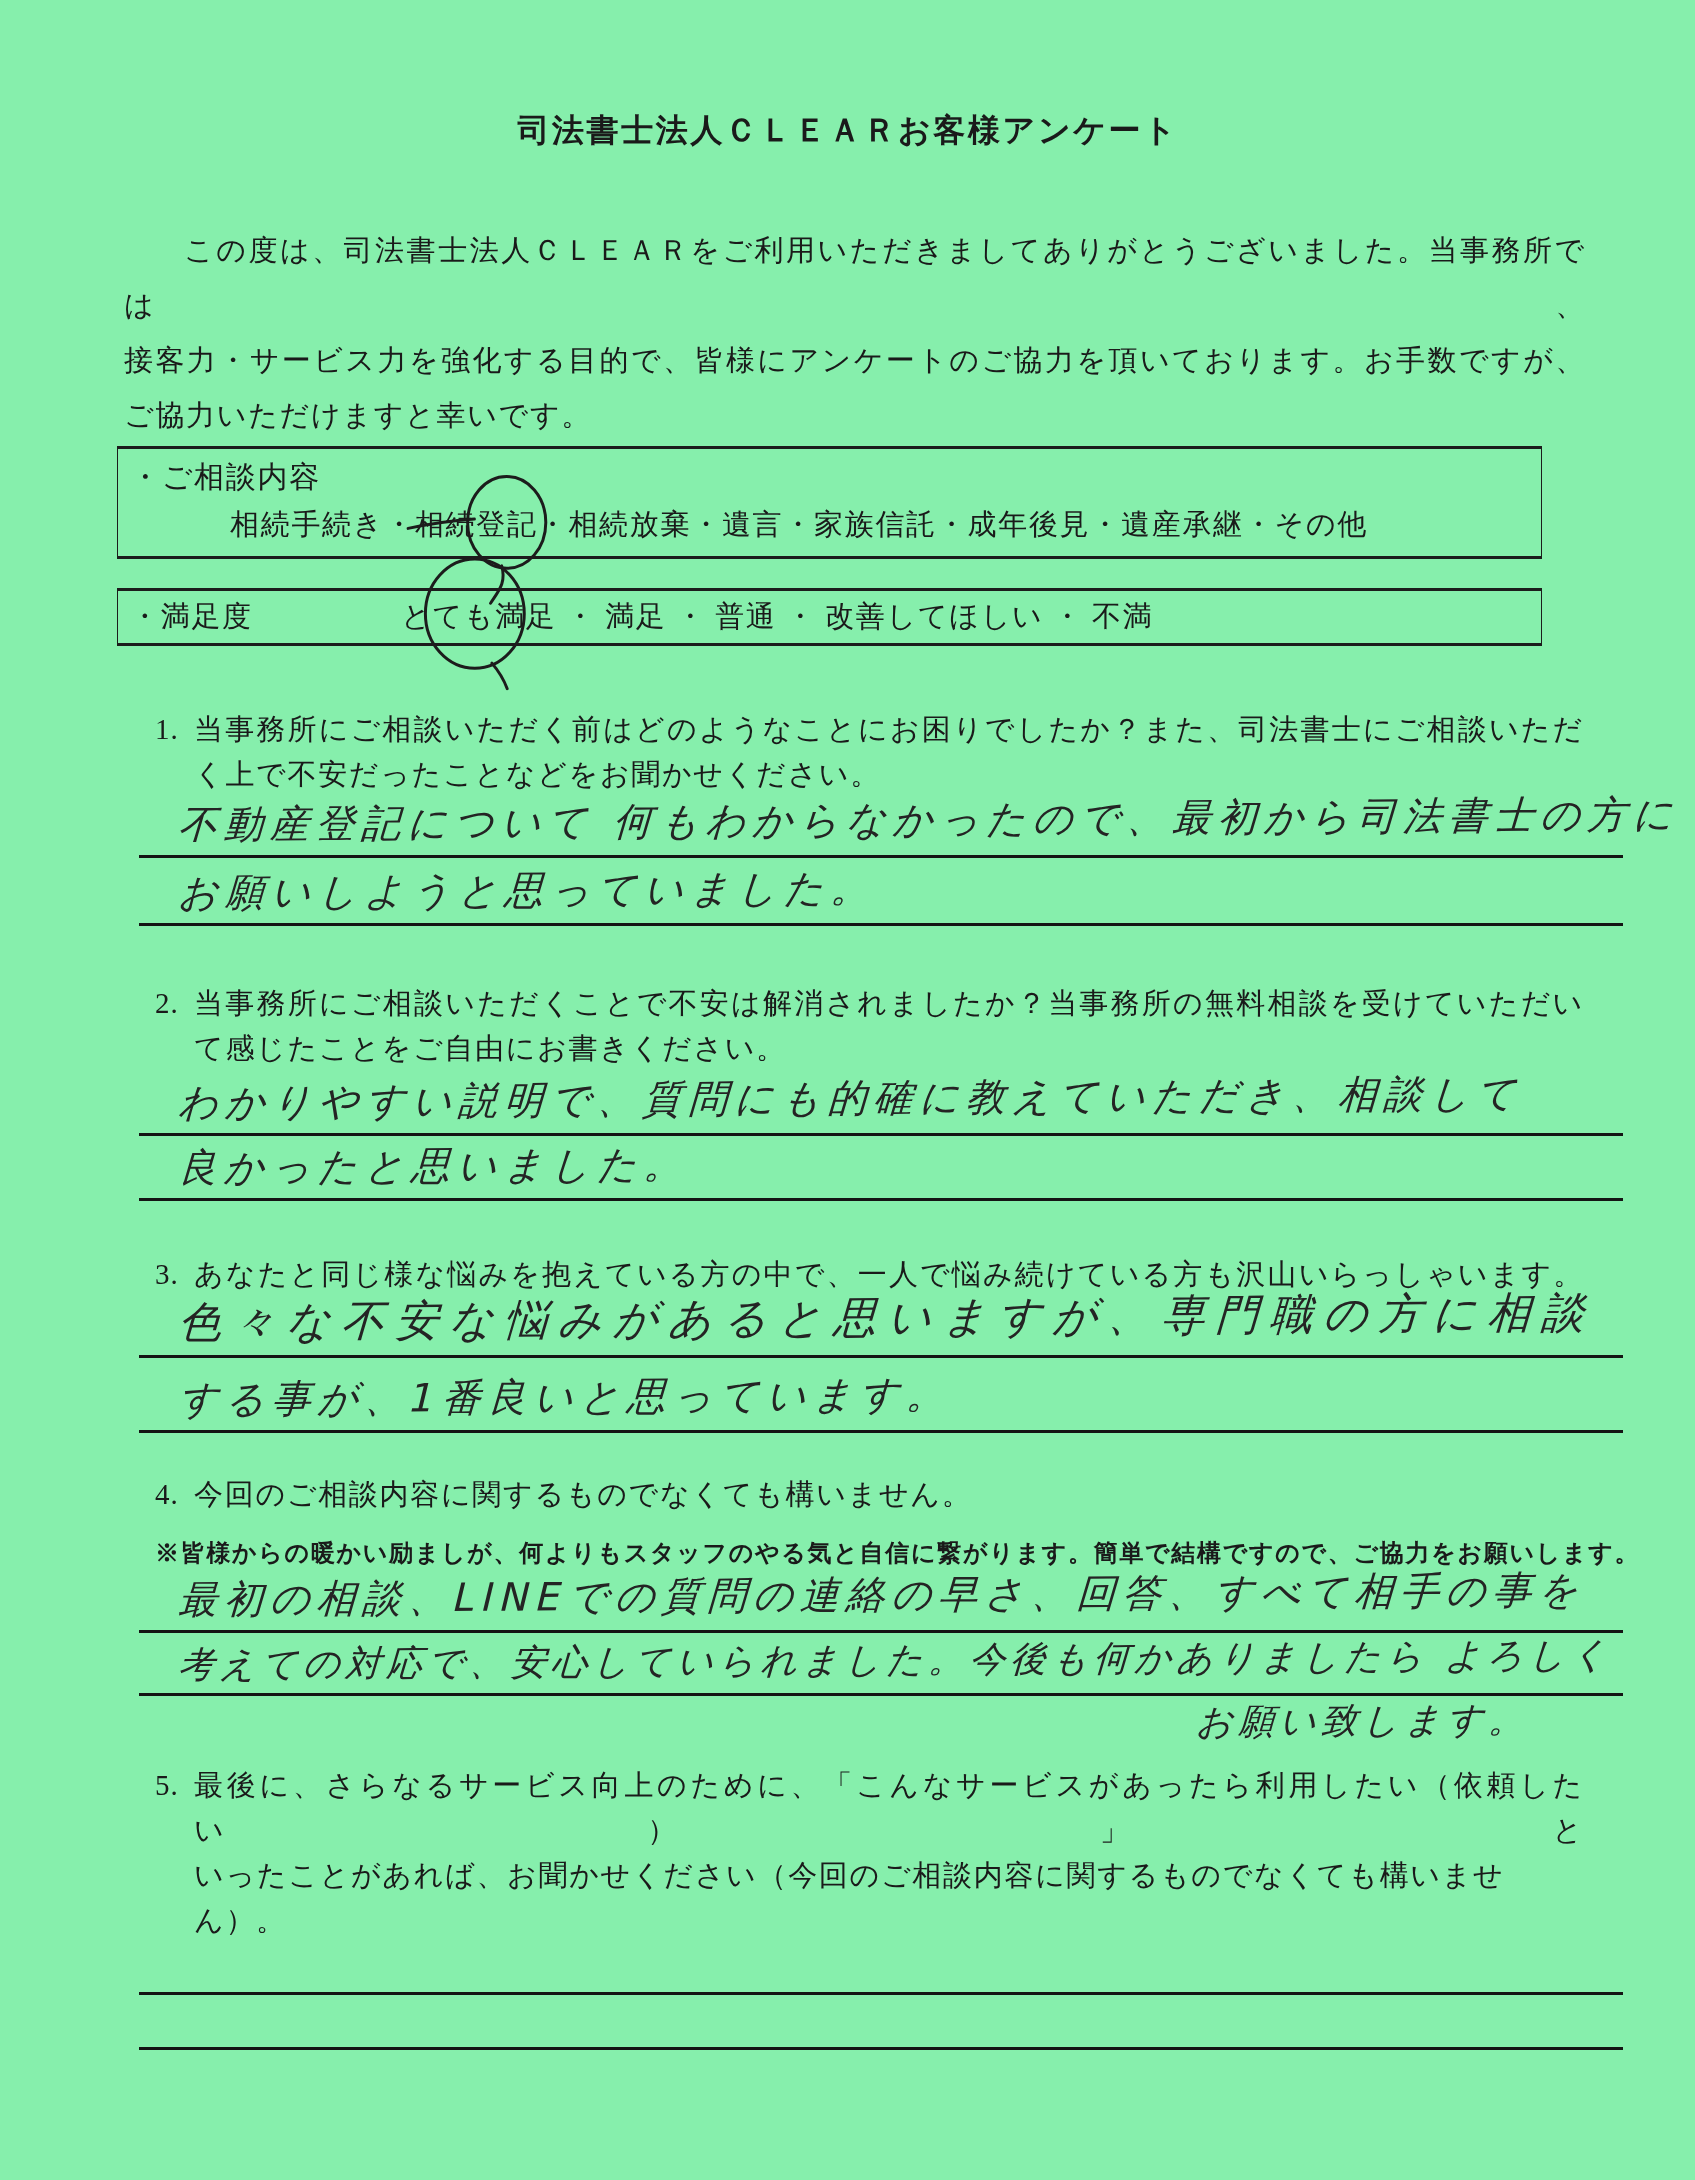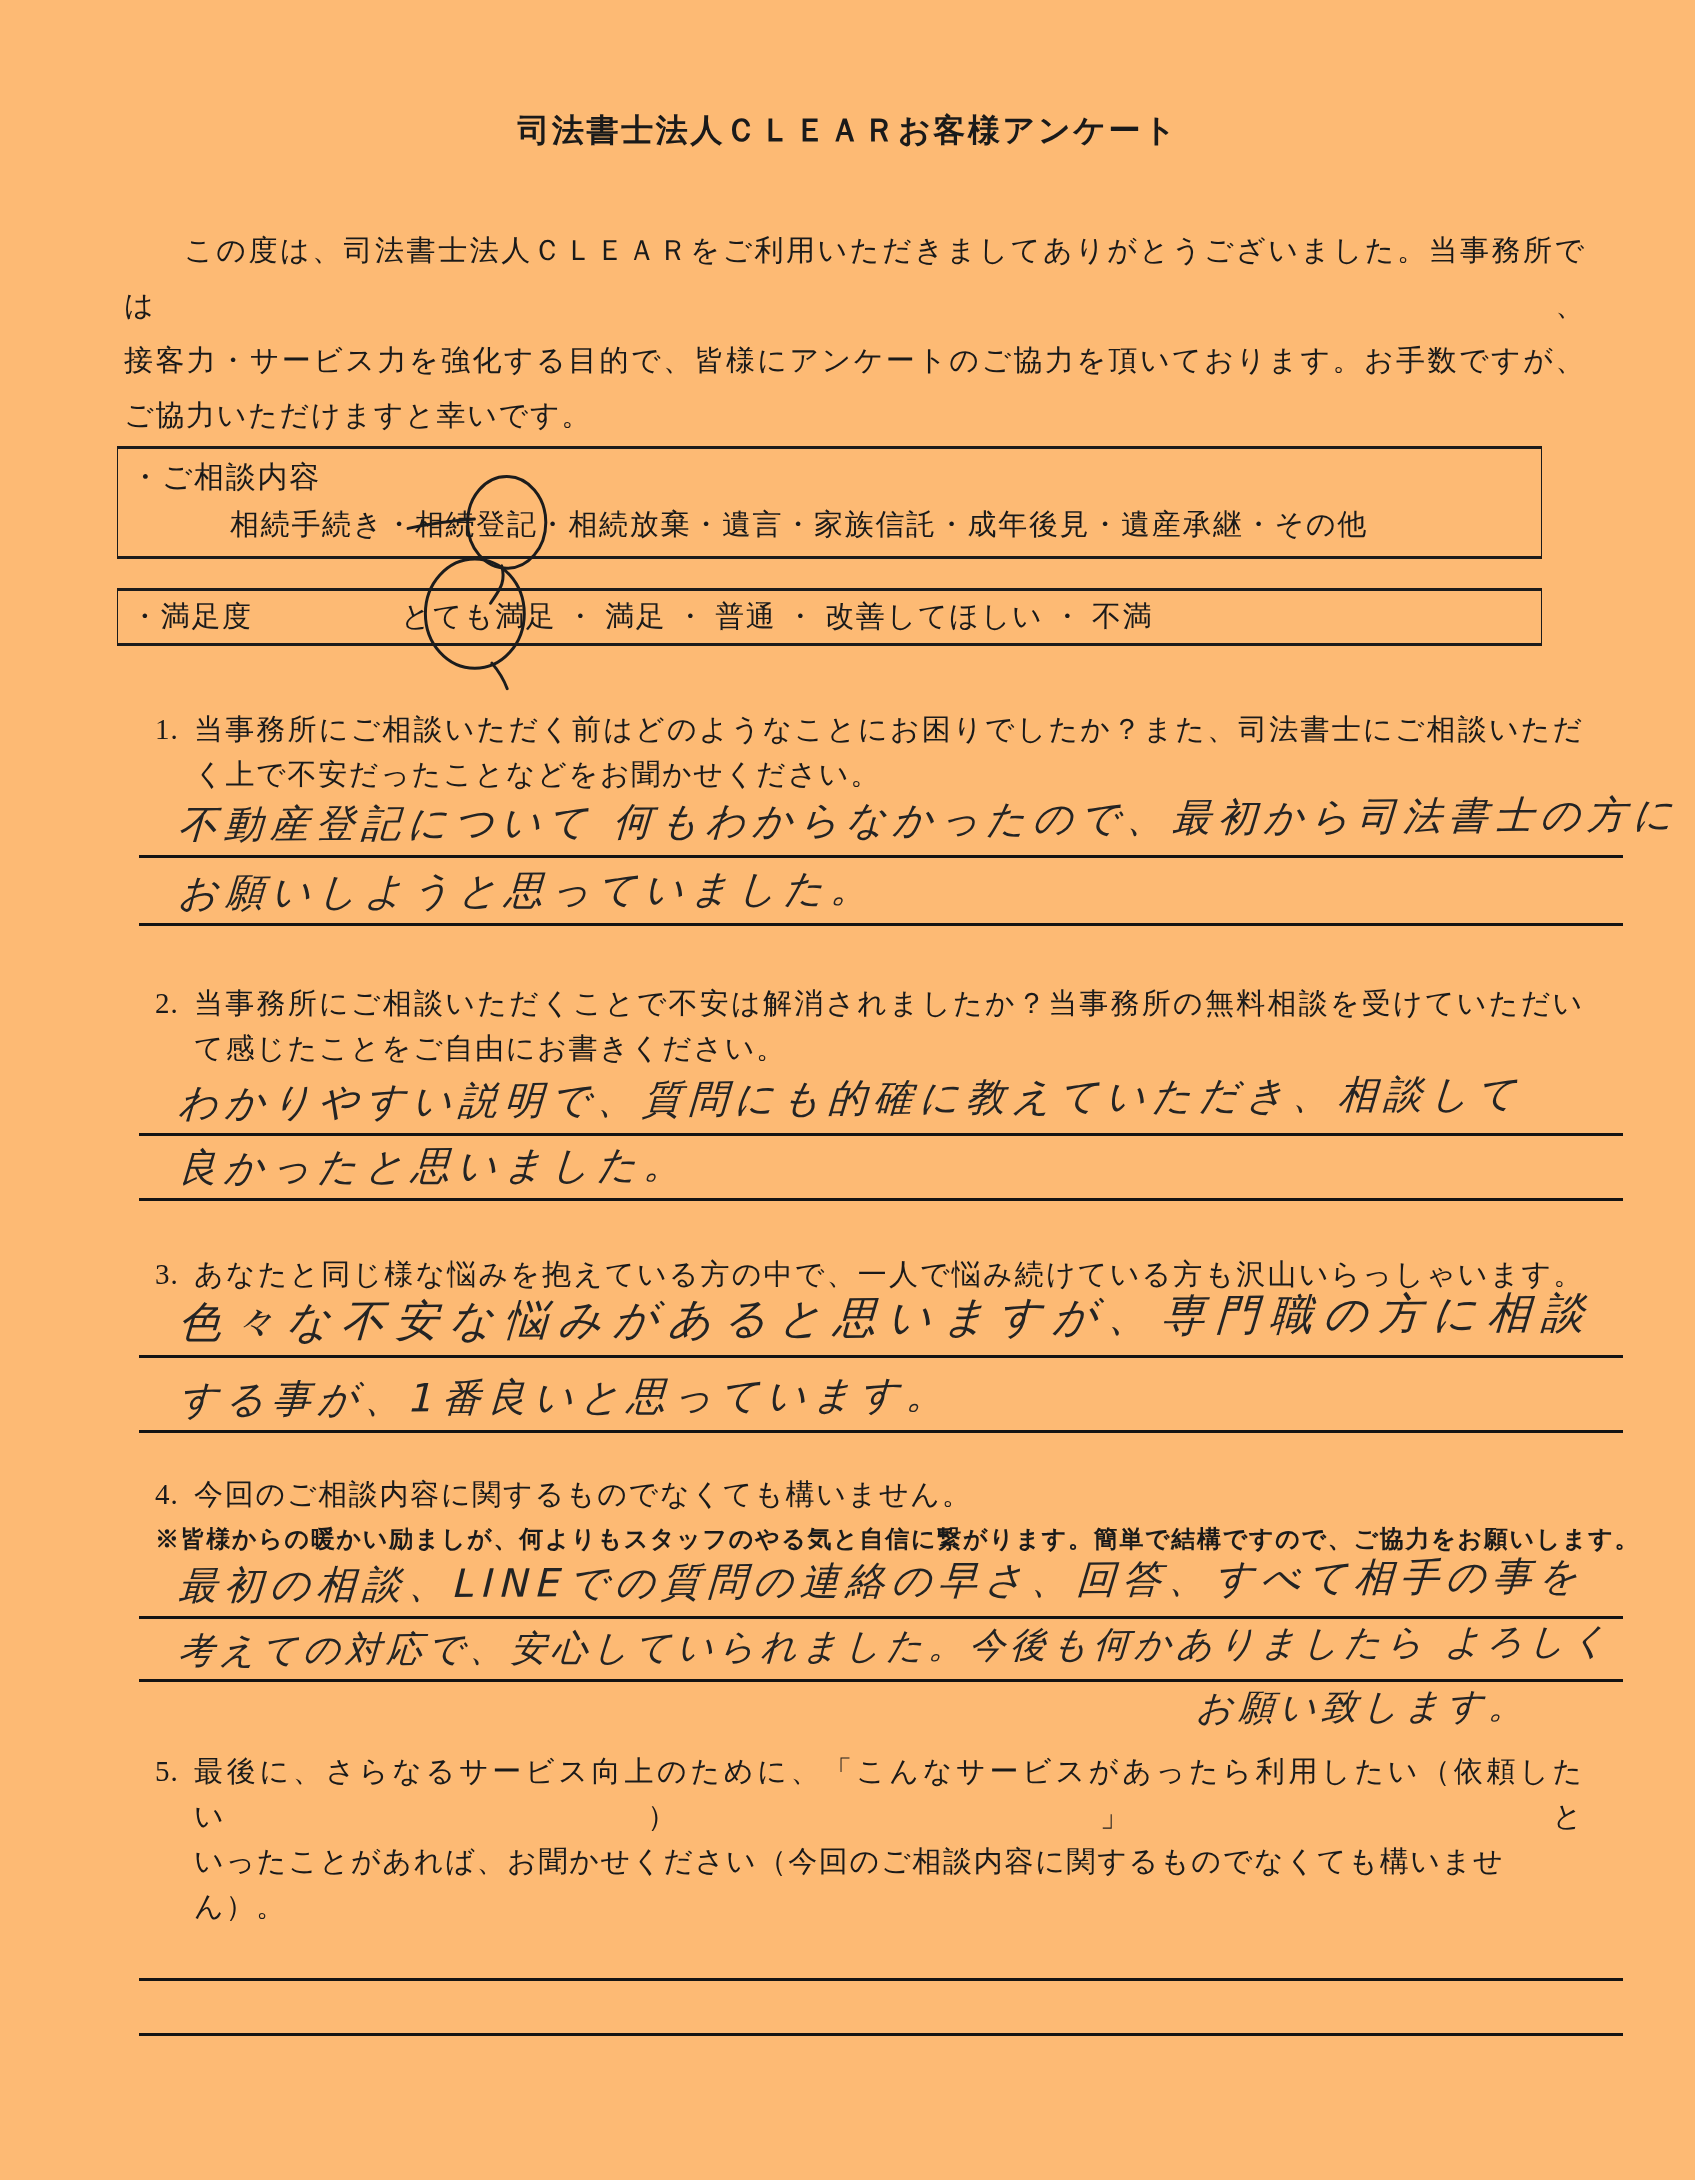--- a/index.html
+++ b/index.html
@@ -1,19 +1,19 @@
 <!DOCTYPE html>
 <html style="font-size:13.6px"><head>
 <meta charset="utf-8">
 <style>
   html,body{margin:0;padding:0;background:#e8e8e8;}
   .page{
     position:relative;
     width:1696px;height:2181px;
-    background:#fdba74;
+    background:#86efac;
     color:#1a1a1a;
     font-family:"Liberation Serif","DejaVu Serif",serif;
     overflow:hidden;
   }
   .title{
     padding-top:109px;
     text-align:center;
     font-size:32px;
     font-weight:bold;
     letter-spacing:2.6px;
@@ -38,21 +38,21 @@
   .sel{position:relative;display:inline-block;}
   .sel svg{position:absolute;pointer-events:none;overflow:visible;}
   .circ{fill:none;stroke:#1c1c1c;stroke-width:3.5;stroke-linecap:round;}
   
   .question{position:relative;}
   .q-row{display:flex;padding-left:155px;}
   .q-no{width:39px;font-size:29px;line-height:45px;letter-spacing:0.9px;flex:none;}
   .q-text{width:1390px;}
   .q-line{font-size:29px;line-height:45px;letter-spacing:1.7px;}
   .q-note{
-    margin:5px 0 0 155px;
+    margin:19px 0 0 155px;
     font-size:24px;line-height:34px;letter-spacing:1.7px;font-weight:bold;
   }
   .answer-line{
     margin-left:139px;width:1484px;
     border-bottom:3.4px solid #141414;
     box-sizing:border-box;
     display:flex;align-items:flex-end;
     padding-left:38px;
   }
   .hw{

